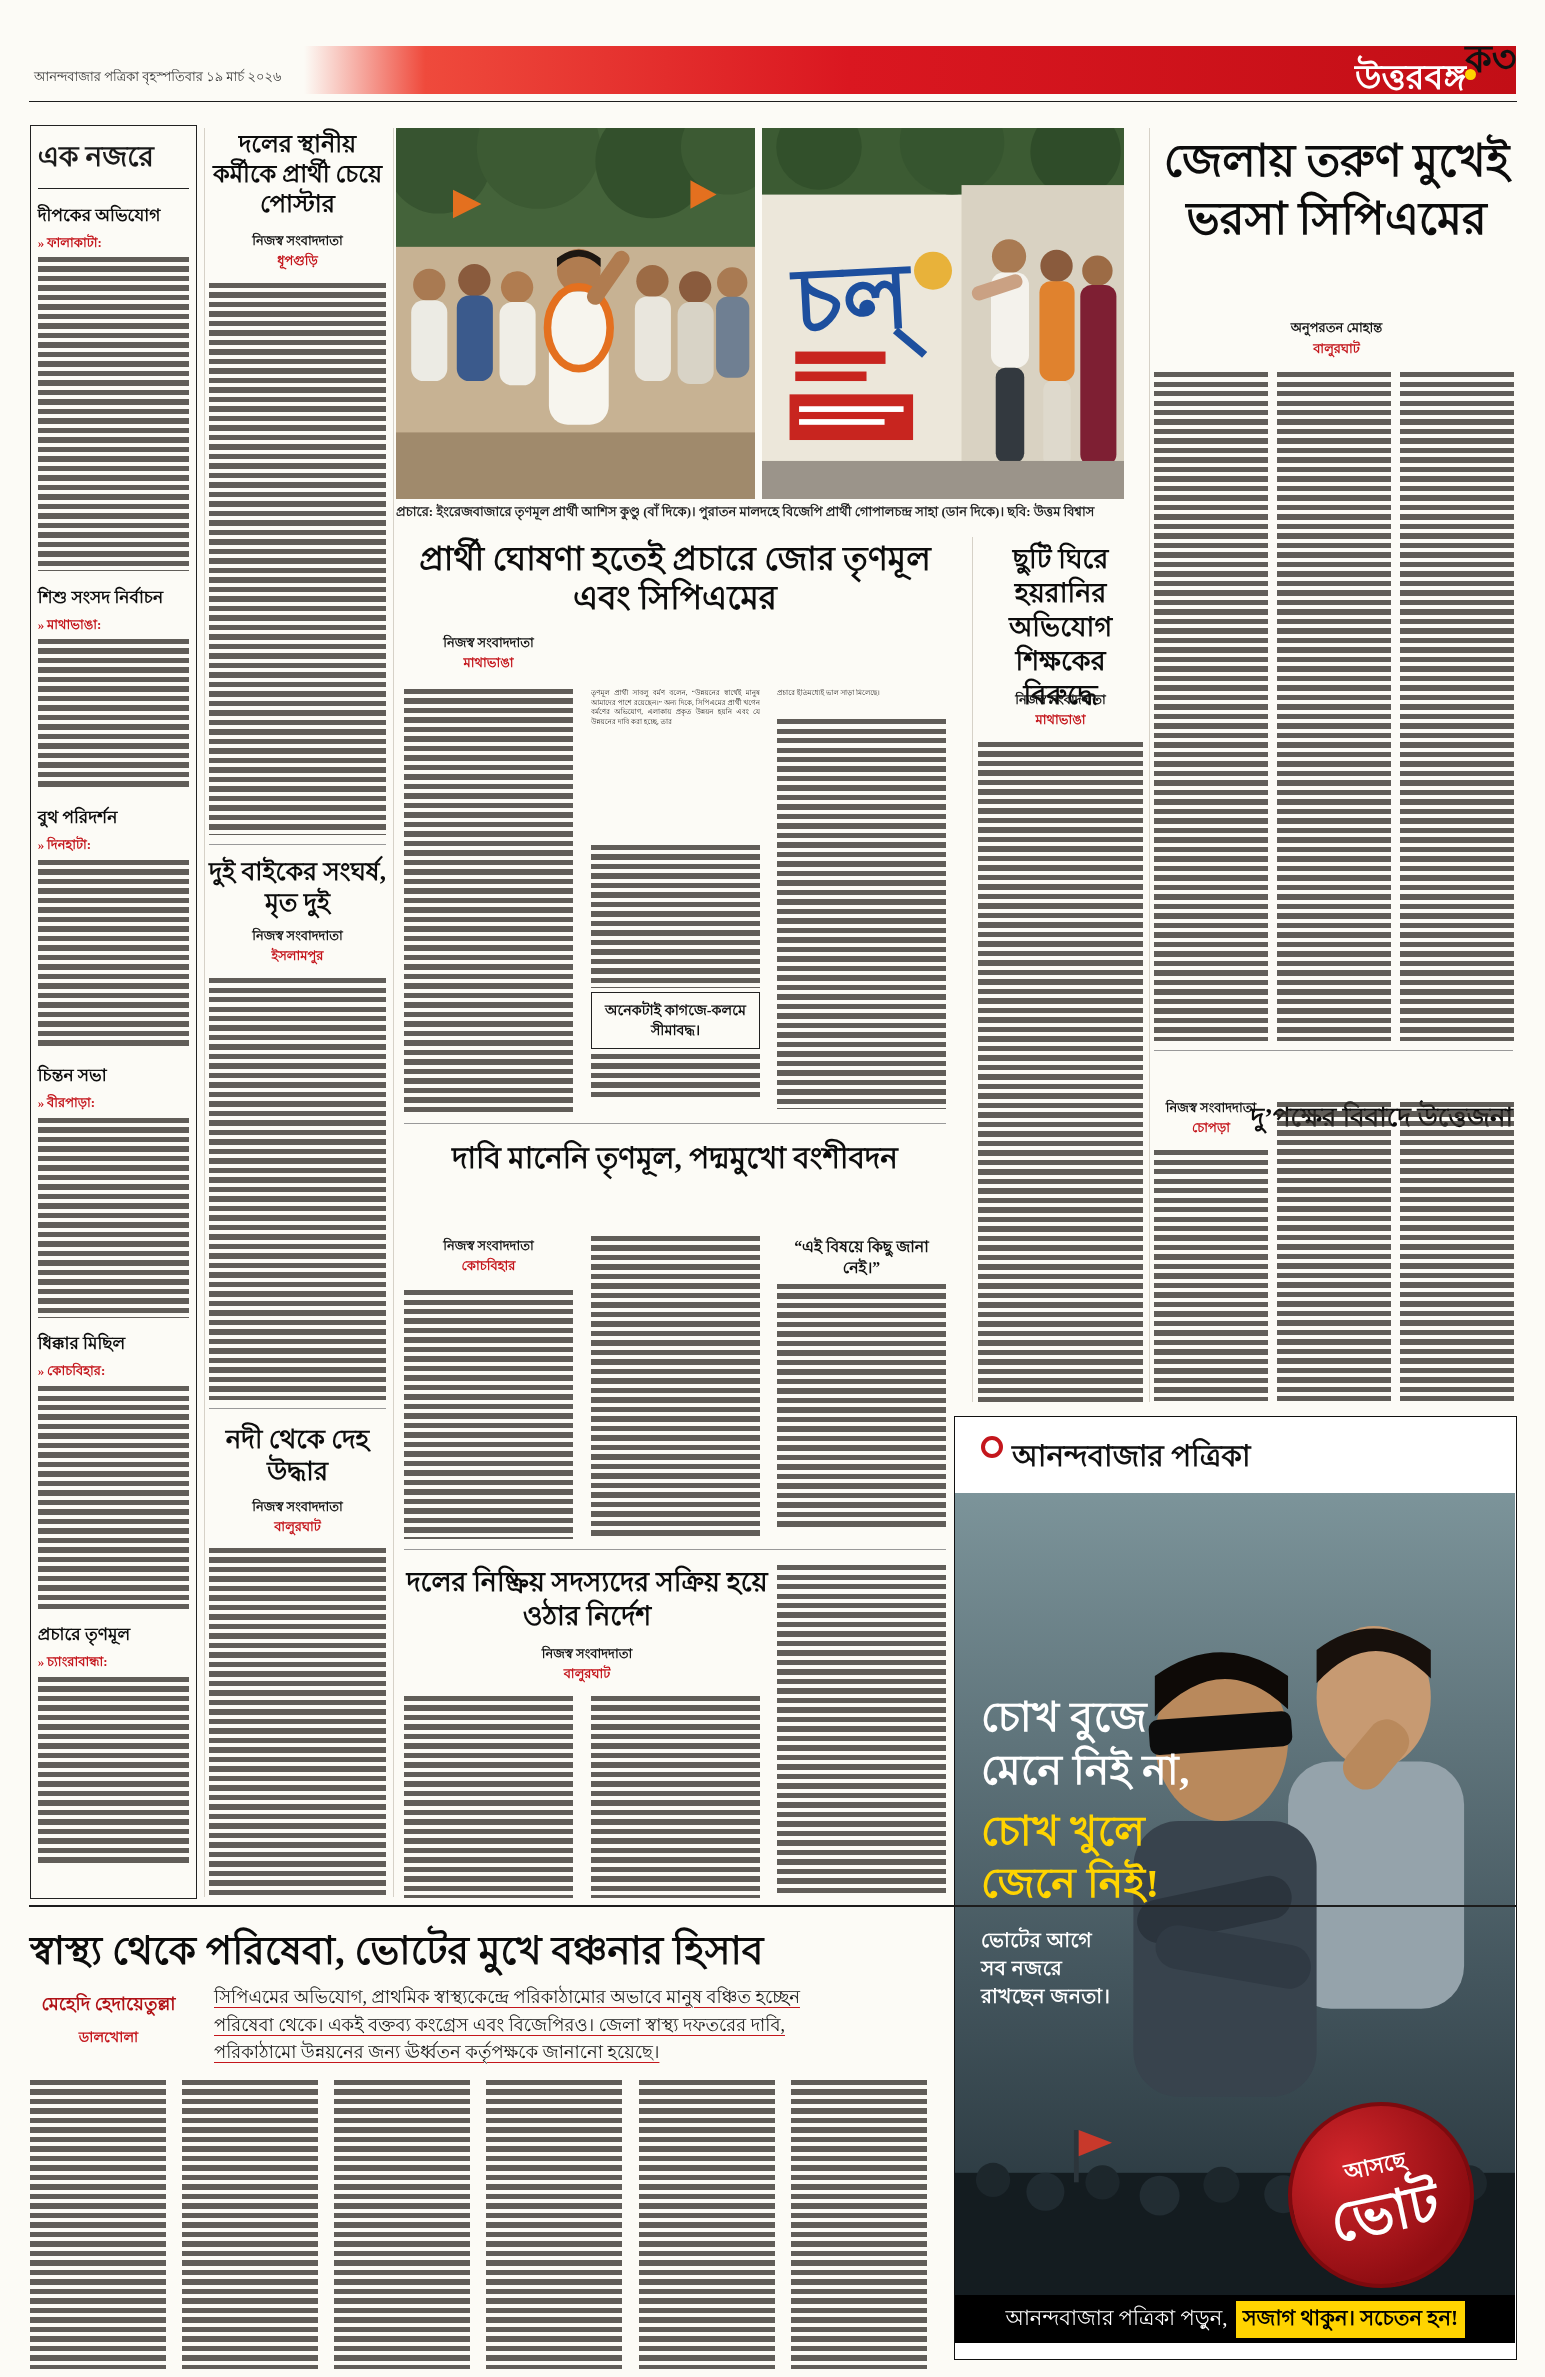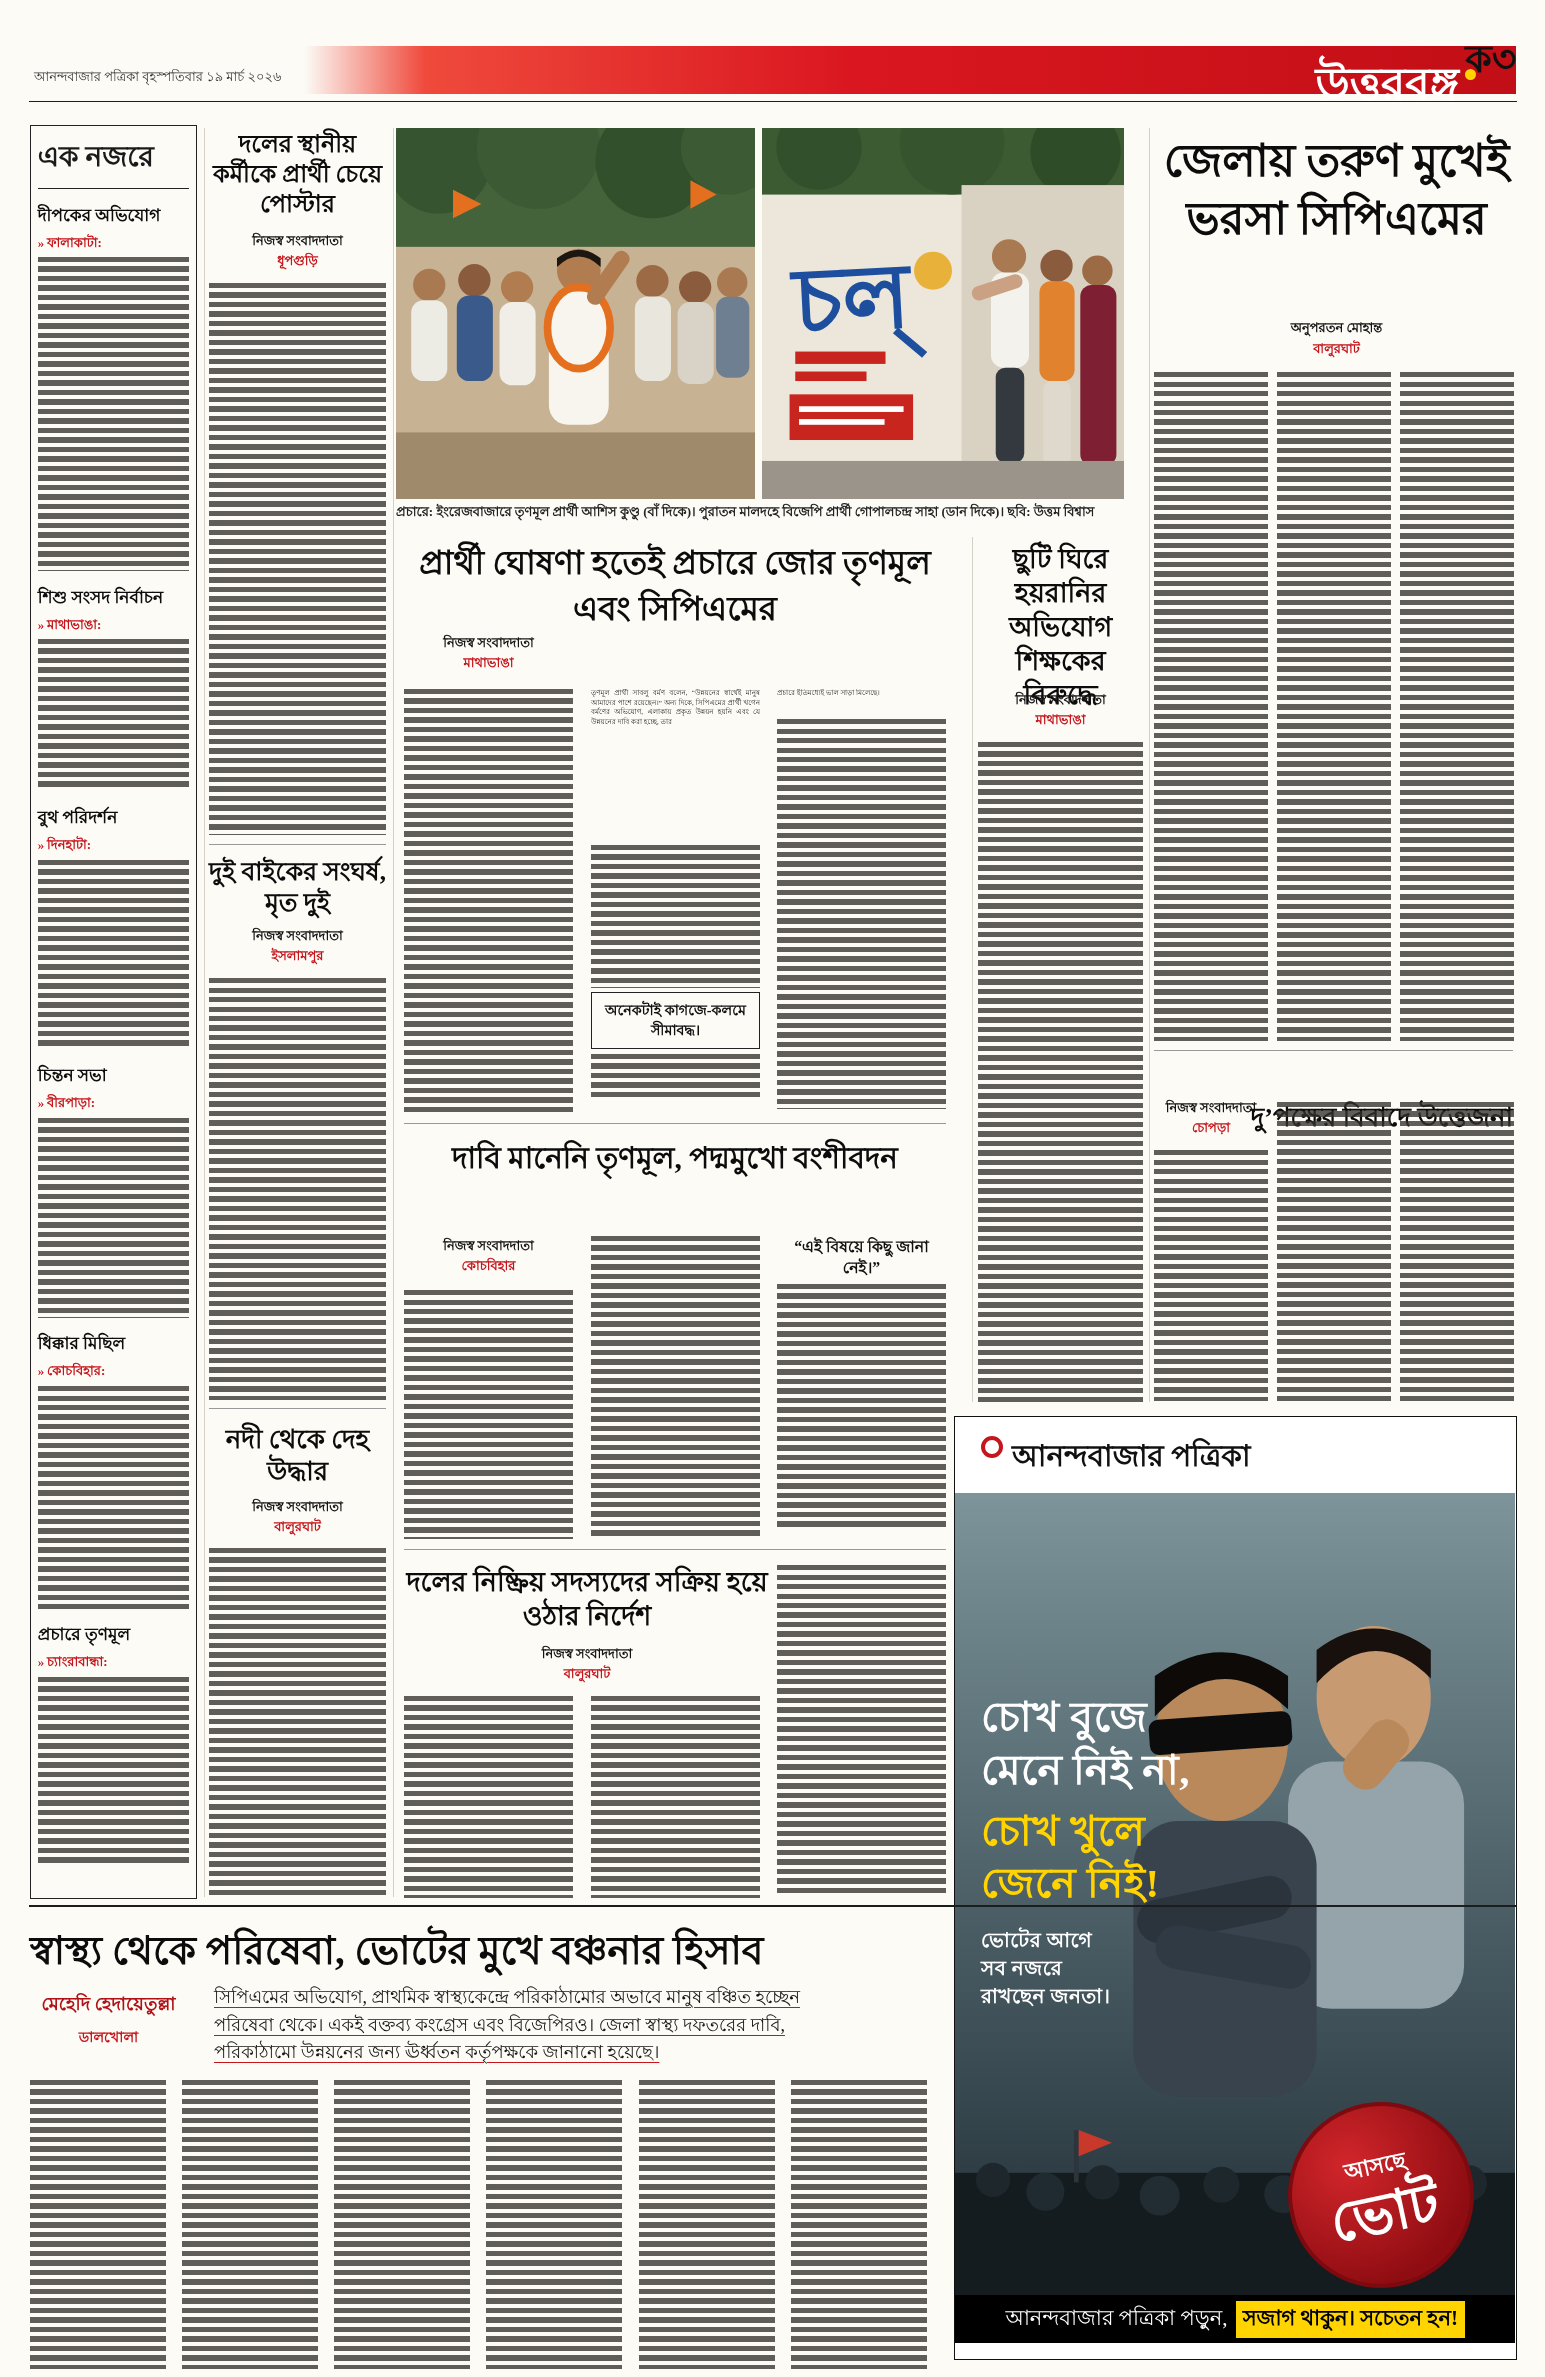--- a/index.html
+++ b/index.html
@@ -22,21 +22,21 @@
   .masthead-band{background:linear-gradient(90deg,rgba(252,251,246,0) 0%,#ef4a3c 10%,#da1720 45%,#c20e16 100%);}
 </style>
 </head>
 <body>
 
 <div id="page">
 
   <div class="abs" style="left:34px;top:67px;font-size:13px;color:#333;">আনন্দবাজার পত্রিকা বৃহস্পতিবার ১৯ মার্চ ২০২৬</div>
 
   <div class="abs masthead-band" style="left:304px;top:46px;width:1212px;height:48px;">
-    <span class="abs" style="right:57px;top:4.8px;font-size:44px;font-weight:700;color:#fff;font-family:Liberation Serif, serif;">উত্তরবঙ্গ</span>
+    <span class="abs" style="right:50px;top:4.8px;font-size:34px;font-weight:700;color:#fff;font-family:Liberation Serif, serif;">উত্তরবঙ্গ</span>
     <span class="abs" style="right:40px;top:23px;width:11.4px;height:11.4px;border-radius:50%;background:#ffd400;"></span>
   </div>
 
   <div class="abs" style="right:28.5px;top:28.5px;font-size:38px;font-weight:700;color:#111;">ক৩</div>
 
   <div class="abs rule" style="left:28.5px;top:101px;width:1488px;height:1.4px;"></div>
 
   <div class="abs" style="left:30px;top:125px;width:167px;height:1774px;border:1.4px solid #222;box-sizing:border-box;padding:4.8px 6.7px;">
     <div style="font-size:28px;font-weight:700;border-bottom:1.4px solid #222;padding:3.8px 0 6.7px 0;">এক নজরে</div>
 
@@ -146,21 +146,21 @@
       <rect x="584" y="322" width="74" height="210" rx="24" fill="#e0822e"></rect>
       <rect x="592" y="532" width="58" height="180" rx="18" fill="#ded9cc"></rect>
       <circle cx="706" cy="300" r="32" fill="#9c6b45"></circle>
       <rect x="670" y="330" width="76" height="380" rx="24" fill="#7e1f33"></rect>
       <rect y="700" width="762" height="80" fill="#9b948a"></rect>
     </svg>
   </div>
 
   <div class="abs" style="left:396px;top:504px;width:729px;font-size:13px;line-height:16.6px;font-weight:600;color:#222;">প্রচারে: ইংরেজবাজারে তৃণমূল প্রার্থী আশিস কুণ্ডু (বাঁ দিকে)। পুরাতন মালদহে বিজেপি প্রার্থী গোপালচন্দ্র সাহা (ডান দিকে)। ছবি: উত্তম বিশ্বাস</div>
 
-  <div class="abs hl" style="left:404px;top:540px;width:542px;font-size:33px;line-height:46px;">প্রার্থী ঘোষণা হতেই প্রচারে জোর তৃণমূল এবং সিপিএমের</div>
+  <div class="abs hl" style="left:404px;top:540px;width:542px;font-size:33px;line-height:39px;">প্রার্থী ঘোষণা হতেই প্রচারে জোর তৃণমূল এবং সিপিএমের</div>
   <div class="abs by" style="left:404px;top:633px;width:169px;">নিজস্ব সংবাদদাতা</div>
   <div class="abs dl" style="left:404px;top:653px;width:169px;">মাথাভাঙা</div>
 
   <div class="abs sim" style="left:404px;top:689px;width:169px;height:423px;"></div>
 
   <div class="abs" style="left:777px;top:689px;width:169px;height:423px;">
     <div class="lead" style="height:29.5px;overflow:hidden;">প্রচারে ইতিমধ্যেই ভাল সাড়া মিলেছে।</div>
     <div class="sim" style="height:390px;"></div>
   </div>
 

